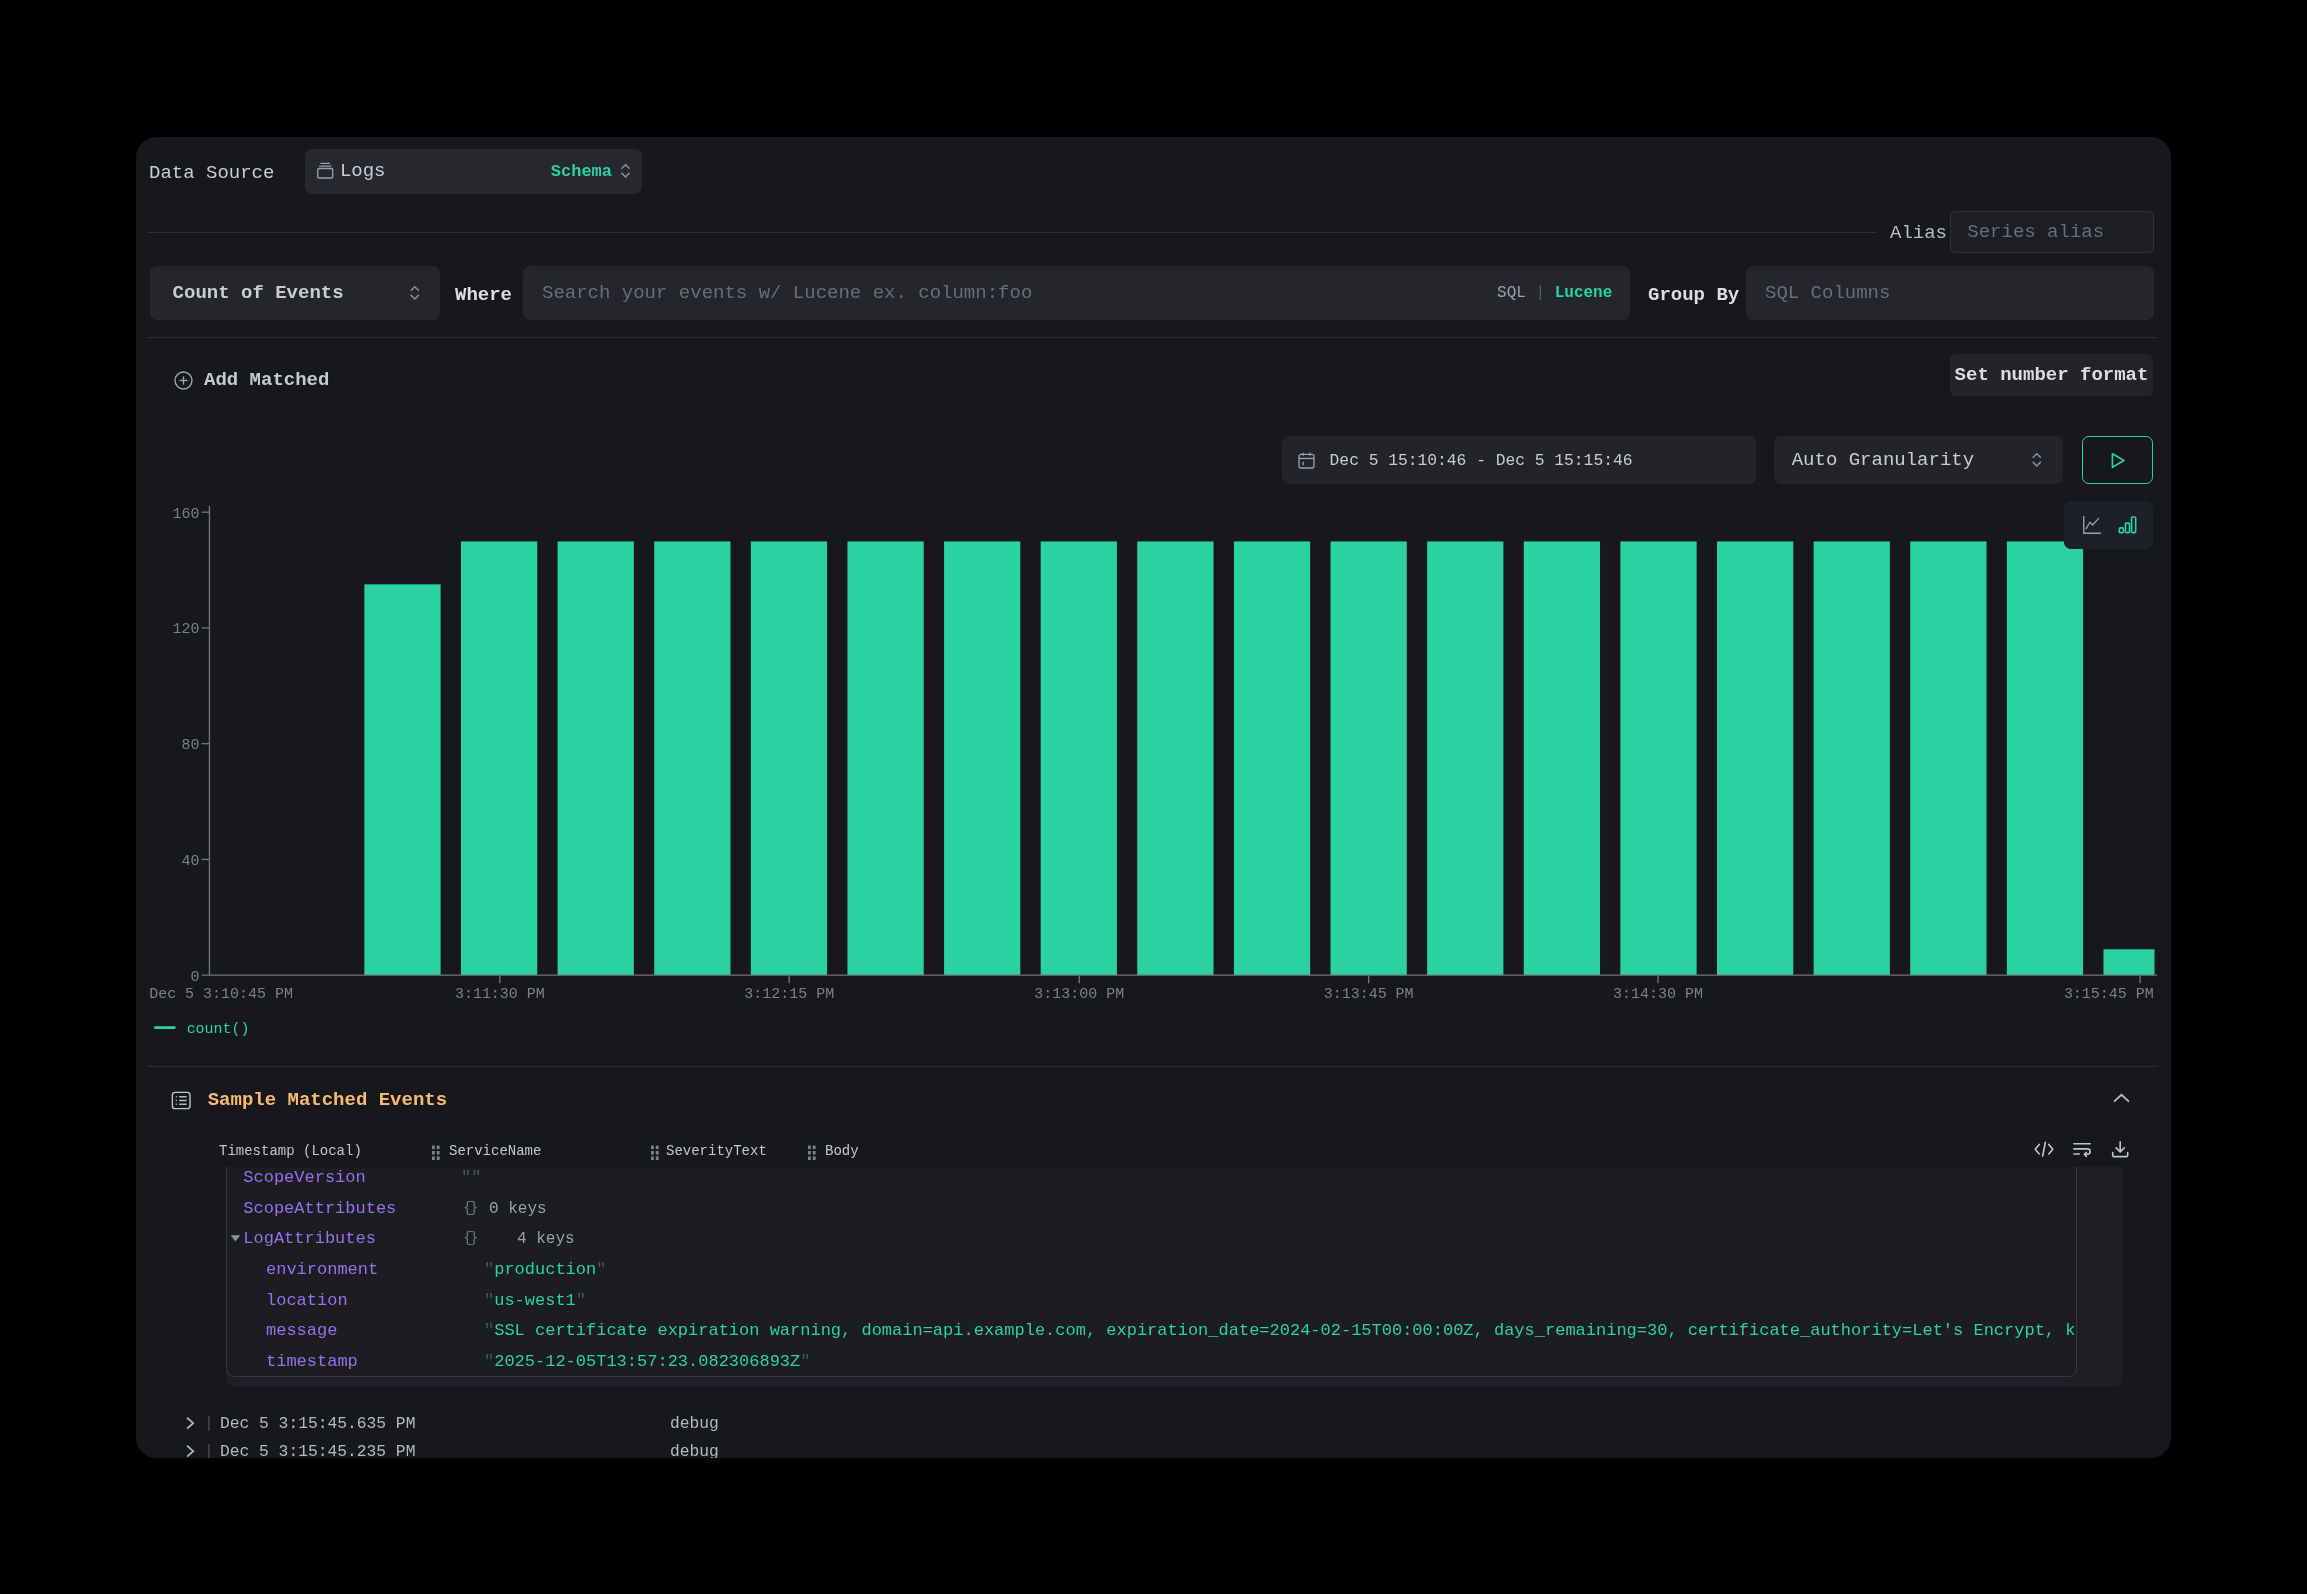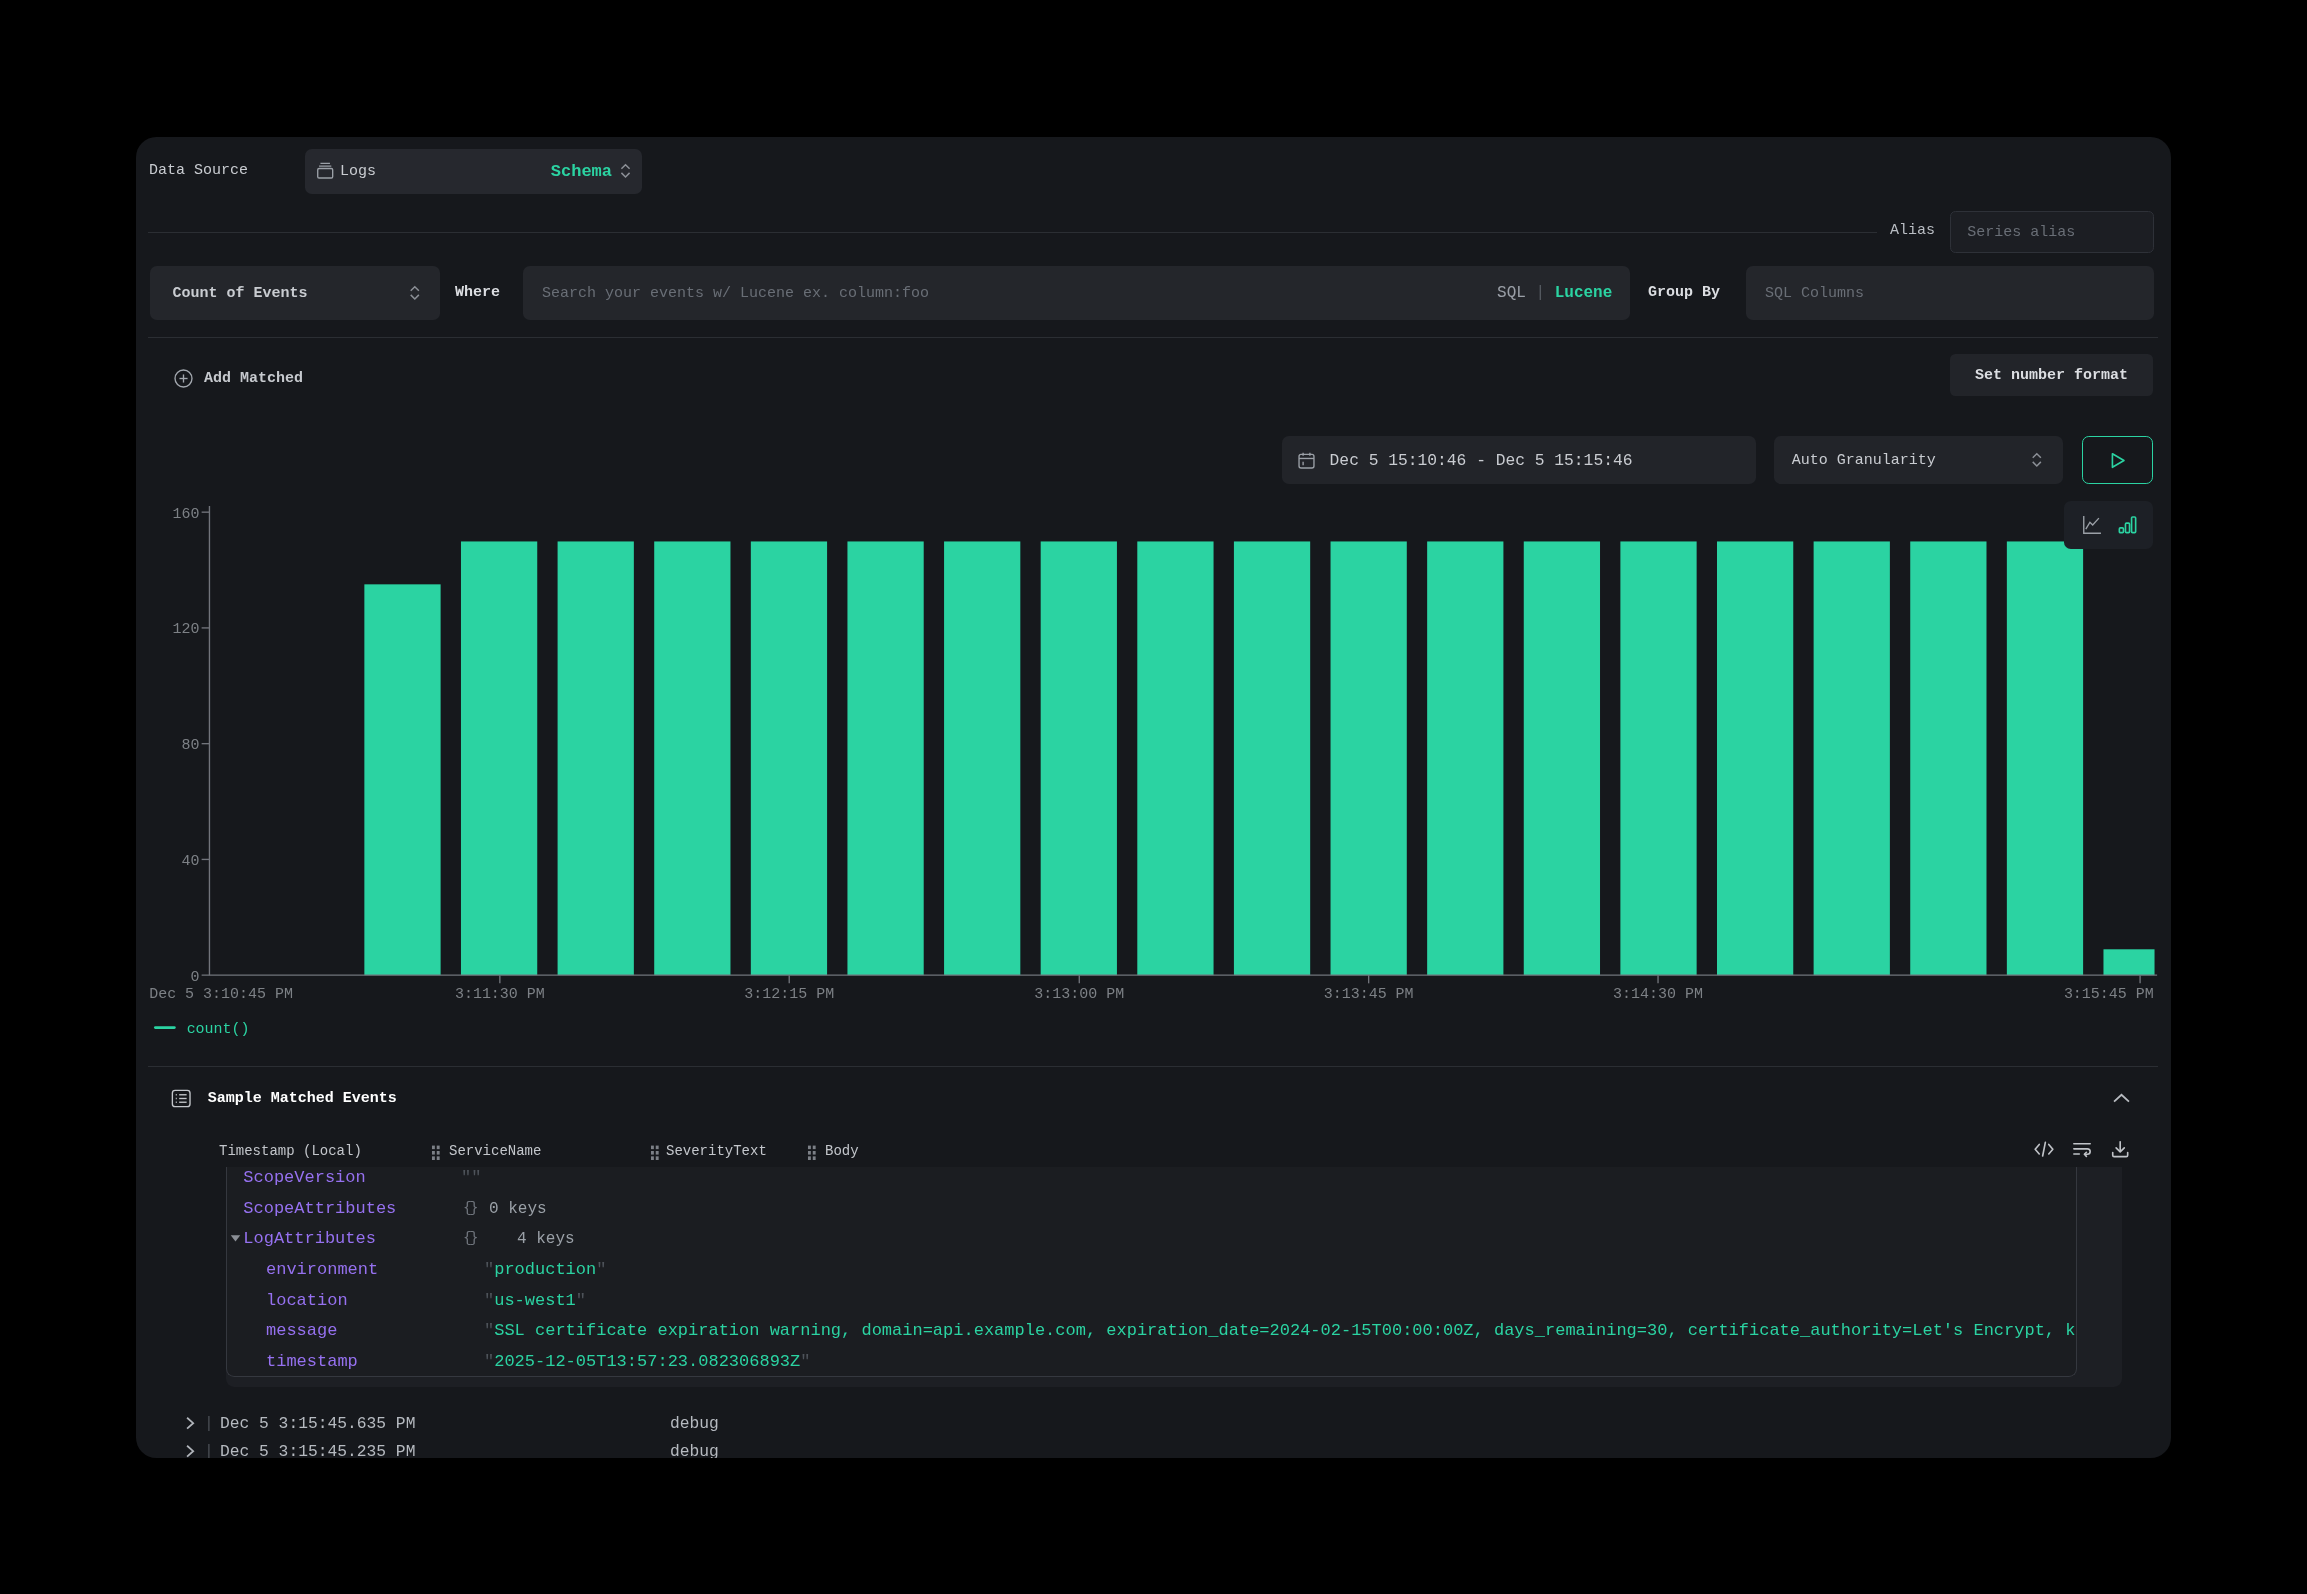--- a/index.html
+++ b/index.html
@@ -1,21 +1,21 @@
 <!DOCTYPE html>
 <html style="font-size:11px"><head>
 <meta charset="utf-8">
 <style>
   * { margin:0; padding:0; box-sizing:border-box; }
   html,body { width:2307px; height:1595px; background:#000; overflow:hidden; }
   body { font-family:"Liberation Mono", monospace; }
   .panel { position:absolute; left:136px; top:137px; width:2035px; height:1321px;
            background:#16181c; border-radius:20.4px; overflow:hidden; }
   .abs { position:absolute; }
-  .lbl { color:#c9ccd1; font-size:15px; white-space:nowrap; }
+  .lbl { color:#c9ccd1; font-size:19px; white-space:nowrap; }
   .bold { font-weight:bold; }
   .box { position:absolute; background:#24262b; border-radius:6.8px; }
   .grn { color:#2bd3a2; }
   .ph { color:#696e76; }
   .sep { position:absolute; height:1px; background:#2b2e33; }
   .cell { display:flex; align-items:center; }
   svg { display:block; }
   .key { color:#9671f0; }
   .q { color:#4e535a; }
   .gr { color:#9aa0a7; font-size:16px; }
@@ -181,21 +181,21 @@
   <div class="abs cell" style="left:35px; top:952px;">
     <svg width="20.4" height="19" viewBox="0 0 30 28" fill="none" stroke="#c3c6cb" stroke-width="2">
       <rect x="2" y="2" width="26" height="24" rx="4"></rect>
       <line x1="12" y1="8.5" x2="23" y2="8.5"></line>
       <line x1="12" y1="14" x2="23" y2="14"></line>
       <line x1="12" y1="19.5" x2="23" y2="19.5"></line>
       <line x1="7" y1="8.5" x2="8.5" y2="8.5"></line>
       <line x1="7" y1="14" x2="8.5" y2="14"></line>
       <line x1="7" y1="19.5" x2="8.5" y2="19.5"></line>
     </svg>
-    <div class="lbl bold" style="margin-left:16.3px; color:#ffffff;">Sample Matched Events</div>
+    <div class="lbl bold" style="margin-left:16.3px; color:#fdba74;">Sample Matched Events</div>
   </div>
   <svg class="abs" style="left:1976px; top:955px;" width="19" height="12.3" viewBox="0 0 28 18" fill="none" stroke="#b9bdc2" stroke-width="2.6">
       <path d="M3 14 L14 4 L25 14"></path>
     </svg>
 
   <div class="abs" style="left:0; top:1006px; width:2035px; height:19px; font-size:14px; color:#c3c6cb; white-space:nowrap;">
     <span class="abs" style="left:83px;">Timestamp (Local)</span>
     <span class="abs grip" style="left:295px;"></span>
     <span class="abs" style="left:313px;">ServiceName</span>
     <span class="abs grip" style="left:514px;"></span>

